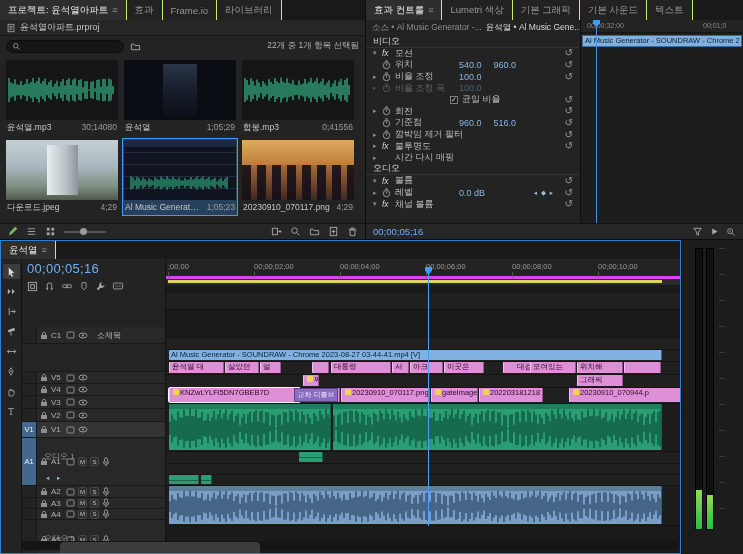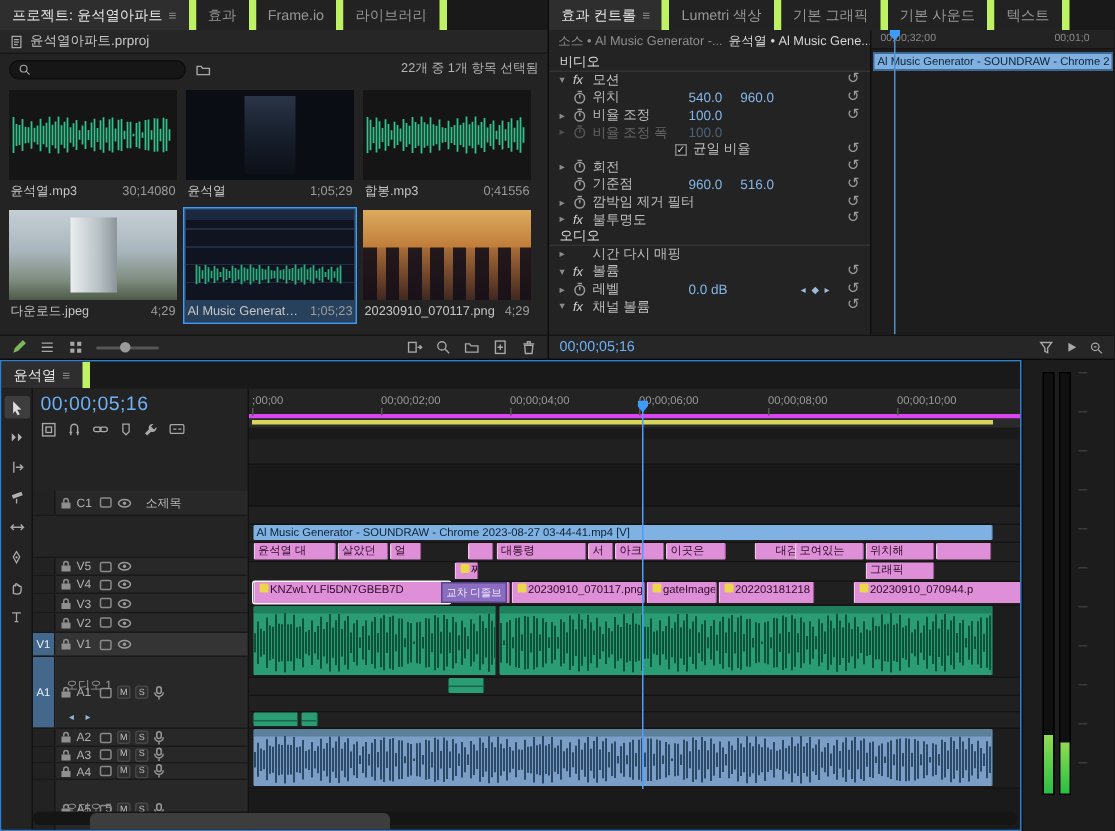--- a/index.html
+++ b/index.html
@@ -7,21 +7,21 @@
 body{background:#0c0c0c;font-family:"Liberation Sans","DejaVu Sans",sans-serif;color:#c8c8c8;position:relative;font-size:10px}
 #app{position:absolute;inset:0}
 .panel{position:absolute;background:#232323;overflow:hidden}
 #project-panel{left:0;top:0;width:365px;height:239px}
 #effects-panel{left:366px;top:0;width:377px;height:239px}
 #timeline-panel{left:0;top:240px;width:681px;height:314px;border:1px solid #2d7fd0;background:#1e1e1e}
 #meter-panel{left:682px;top:240px;width:61px;height:314px;background:#1c1c1c}
 
 
 .tabbar{height:20px;background:#191919;display:flex;align-items:stretch;font-size:9.5px;white-space:nowrap;overflow:hidden}
-.tab{display:flex;align-items:center;gap:4px;padding:0 8px;color:#969696;background:#222;border-right:5px solid #bef264}
+.tab{display:flex;align-items:center;gap:4px;padding:0 8px;color:#969696;background:#222;border-right:1px solid #bef264}
 .tab.active{background:#2e2e2e;color:#e6e6e6}
 .tab-menu{color:#8a8a8a;font-size:9px}
 
 
 .proj-crumb{height:16px;display:flex;align-items:center;gap:4px;padding:0 6px;background:#262626;border-bottom:1px solid #161616;font-size:9px;color:#c4c4c4}
 .proj-toolrow{height:20px;display:flex;align-items:center;gap:6px;padding:0 6px;background:#232323}
 .searchbox{width:118px;height:13px;background:#161616;border:1px solid #0e0e0e;border-radius:7px;display:flex;align-items:center;gap:3px;padding:0 5px;color:#8a8a8a}
 .searchbox input{background:transparent;border:0;outline:0;width:90px;color:#ccc;font-size:9px}
 .sel-status{margin-left:auto;font-size:8.5px;color:#b2b2b2}
 #media-grid{position:absolute;left:0;top:56px;right:0;bottom:16px;display:flex;flex-wrap:wrap;gap:4px;padding:3px 5px;align-content:flex-start;background:#232323}
@@ -399,27 +399,27 @@
           </span>
           <span class="lbl">깜박임 제거 필터</span>
           <span class="reset">↺</span>
         </div>
         <div class="ec-row fx">
           <span class="twirl">▸</span>
           <span class="fxb">fx</span>
           <span class="lbl">불투명도</span>
           <span class="reset">↺</span>
         </div>
-        <div class="ec-row header">
-          <span class="lbl">오디오</span>
-        </div>
         <div class="ec-row plain">
           <span class="twirl">▸</span>
           <span class="icoslot"></span>
           <span class="lbl">시간 다시 매핑</span>
+        </div>
+        <div class="ec-row header">
+          <span class="lbl">오디오</span>
         </div>
         <div class="ec-row fx">
           <span class="twirl">▾</span>
           <span class="fxb">fx</span>
           <span class="lbl">볼륨</span>
           <span class="reset">↺</span>
         </div>
         <div class="ec-row param">
           <span class="twirl">▸</span>
           <span class="icoslot">

